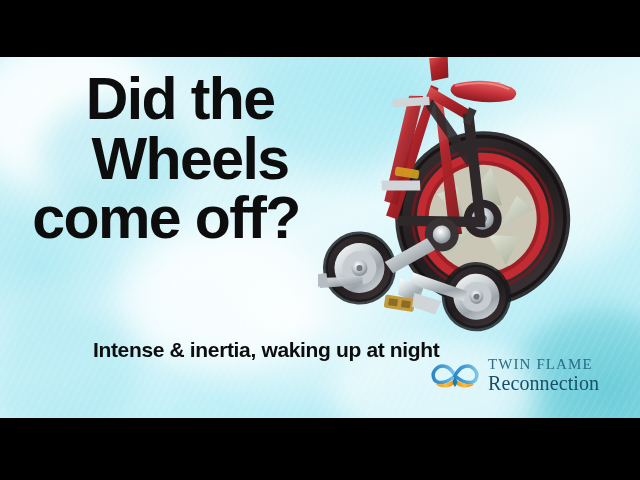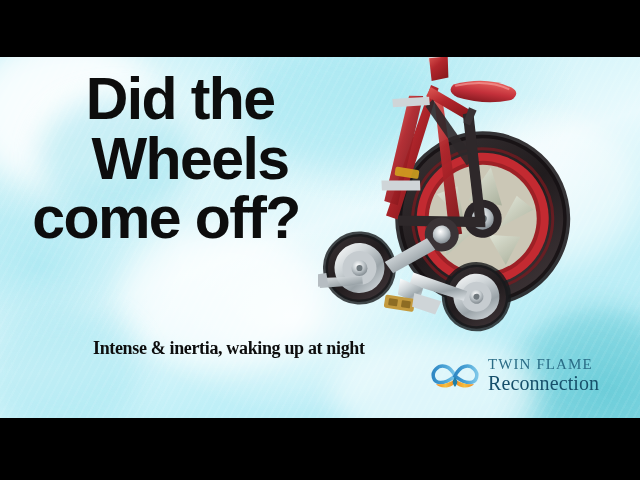--- a/index.html
+++ b/index.html
@@ -86,23 +86,23 @@
   #title-line-1 { }
   #title-line-2 { padding-left: 20px;  margin-top: 3px; }
   #title-line-3 { padding-left: 0px;  margin-top: 3px; margin-left: -28px; }
 
   
   #subtitle {
     position: absolute;
     left: 93px; top: 281px;
     z-index: 30;
     color: #0d0d0d;
-    font-family: Liberation Serif, serif;
+    font-family: Liberation Sans, sans-serif;
     font-weight: 700;
-    font-size: 18px;
+    font-size: 21px;
     letter-spacing: -0.35px;
     white-space: nowrap;
   }
 
   
   #brand-logo {
     position: absolute;
     left: 428px; top: 300px;
     z-index: 35;
     display: flex;

